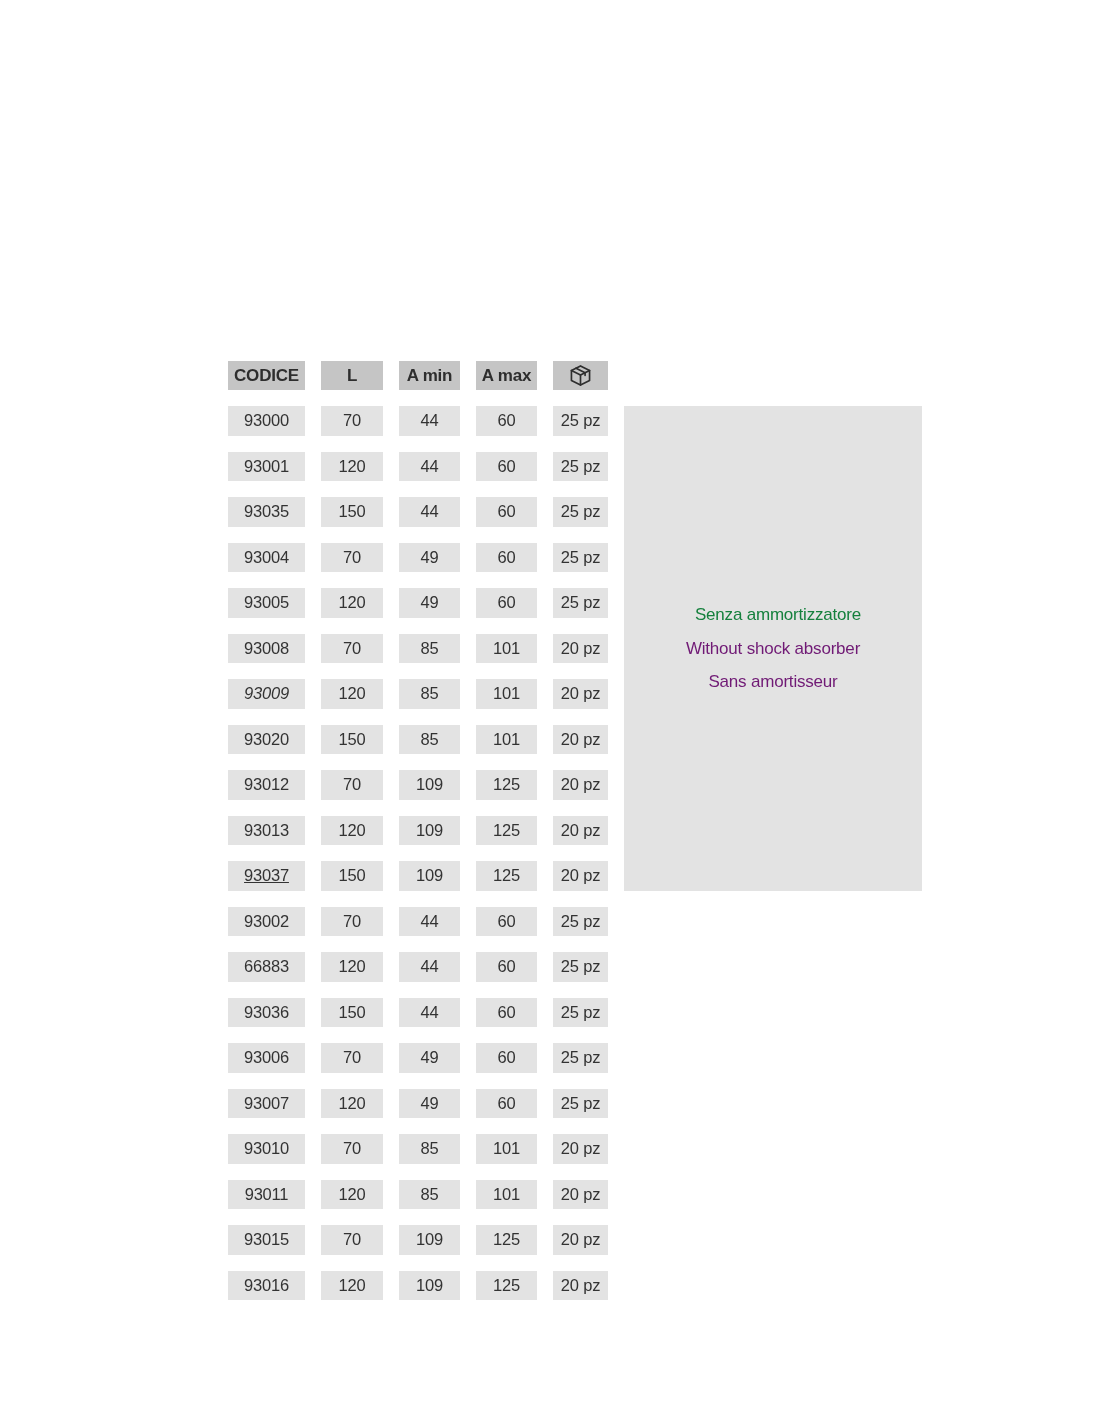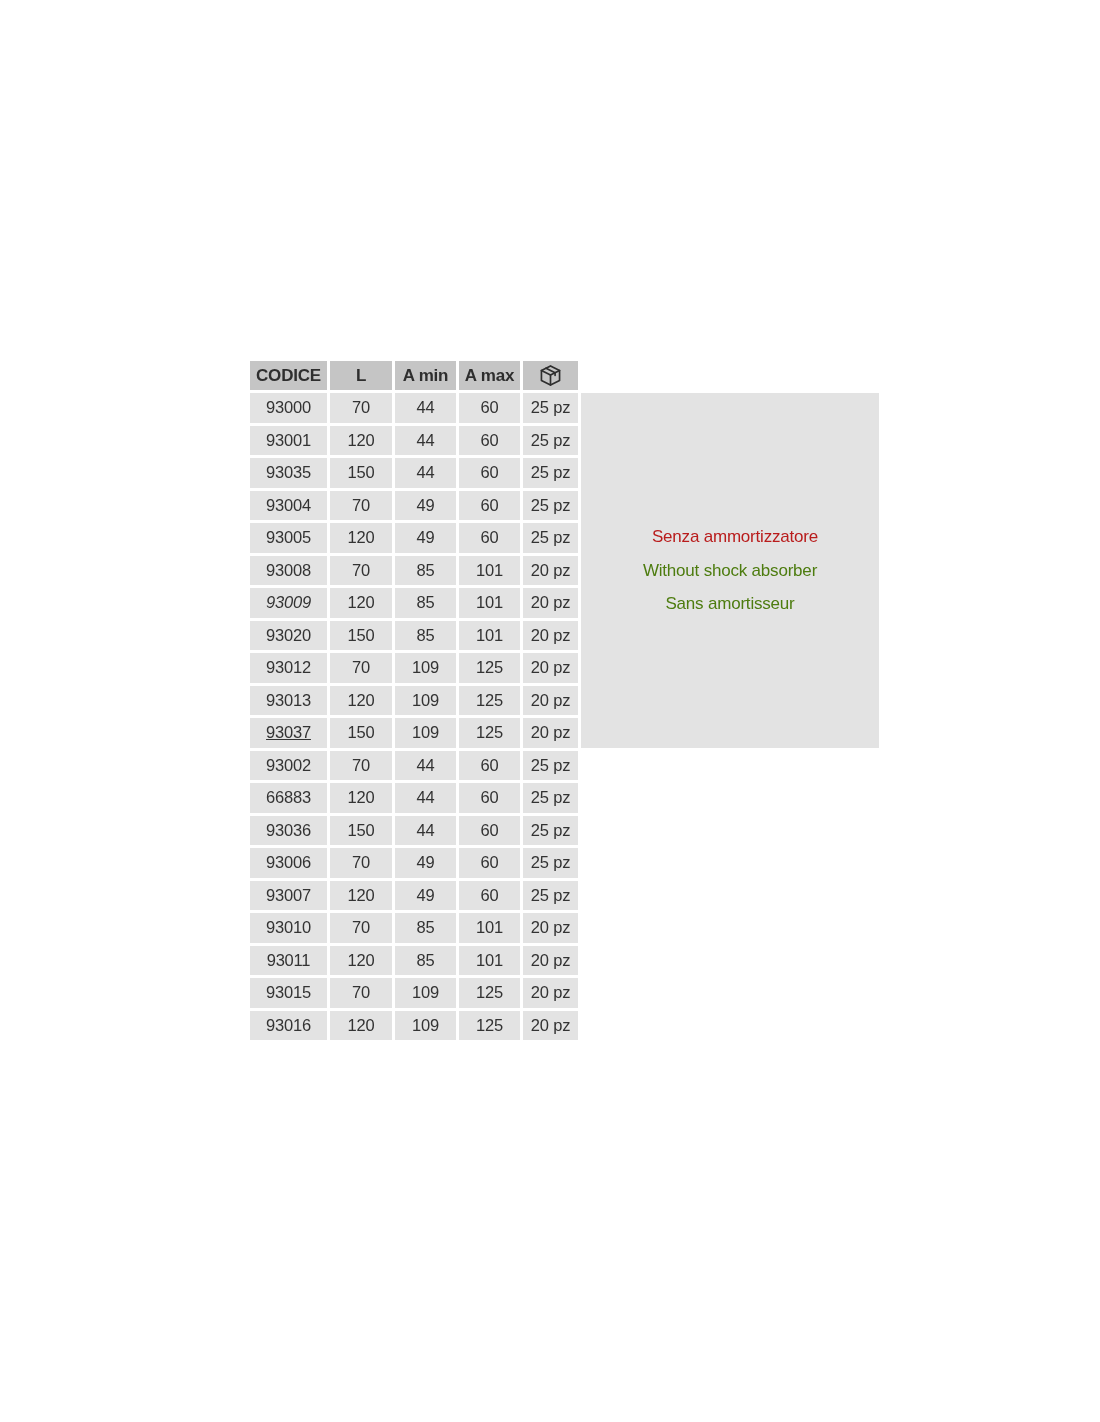--- a/index.html
+++ b/index.html
@@ -5,25 +5,25 @@
   * { margin: 0; padding: 0; box-sizing: border-box; }
   html, body {
     width: 1100px; height: 1422px;
     background: #ffffff;
     font-family: "Liberation Sans", sans-serif;
     position: relative;
     overflow: hidden;
   }
   .spec-table {
     position: absolute;
-    left: 250px; top: 361px;
+    left: 228px; top: 361px;
     display: grid;
     grid-template-columns: 77px 62px 61px 61px 55px 298px;
     grid-template-rows: 29px repeat(20, 29.5px);
-    gap: 3px;
+    gap: 16px;
   }
   .cell {
     background: #e3e3e3;
     display: flex;
     align-items: center;
     justify-content: center;
     font-size: 16.5px;
     color: #333333;
     letter-spacing: -0.2px;
     white-space: nowrap;
@@ -40,25 +40,25 @@
   .note-block {
     background: #e3e3e3;
     display: flex;
     flex-direction: column;
     align-items: center;
     justify-content: center;
   }
   .note-line {
     font-size: 17px;
     line-height: 33.5px;
-    color: #4d7c0f;
+    color: #701a75;
     letter-spacing: -0.2px;
     white-space: nowrap;
   }
-  .note-line.primary { color: #b91c1c; margin-left: 10px; }
+  .note-line.primary { color: #15803d; margin-left: 10px; }
 </style>
 </head>
 <body>
 
 <div class="spec-table">
   <div class="cell head" style="grid-area:1/1">CODICE</div>
   <div class="cell head" style="grid-area:1/2">L</div>
   <div class="cell head" style="grid-area:1/3">A min</div>
   <div class="cell head" style="grid-area:1/4">A max</div>
   <div class="cell head icon-cell" style="grid-area:1/5">

